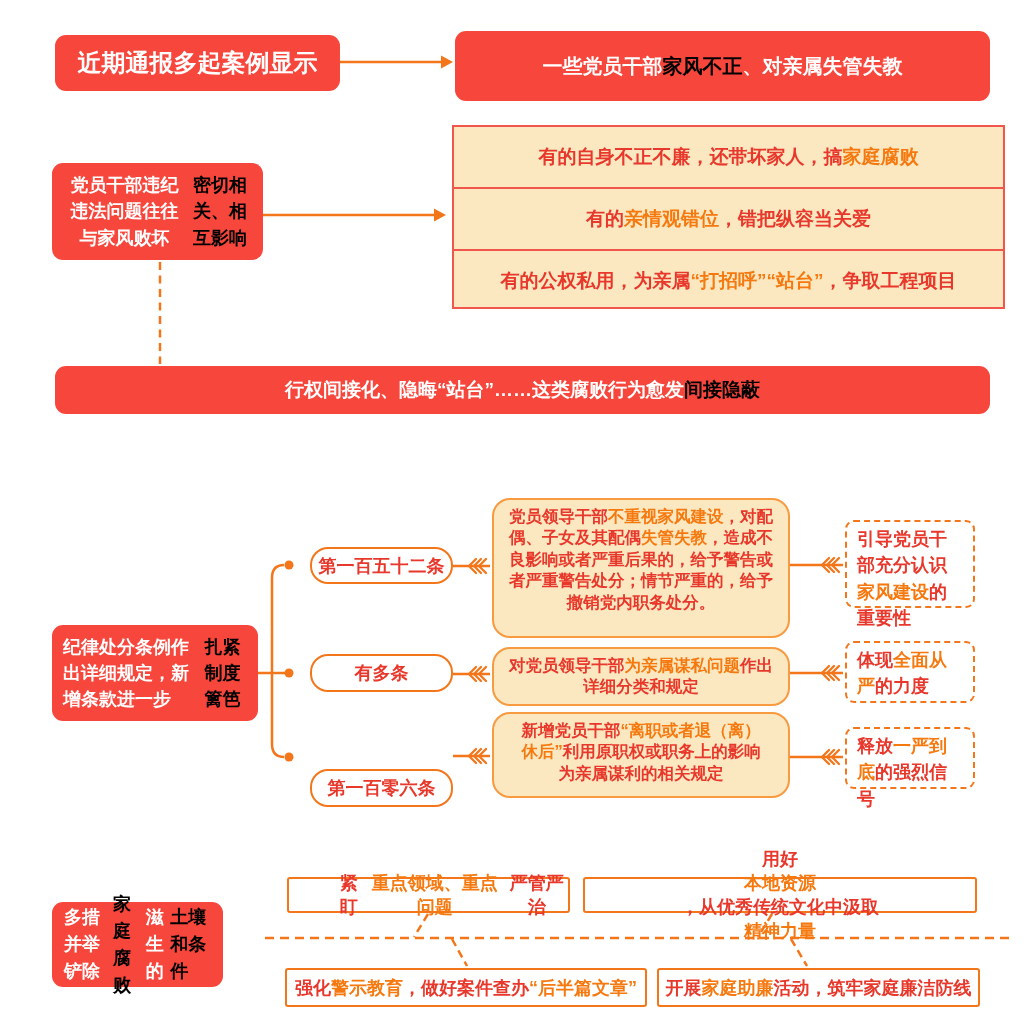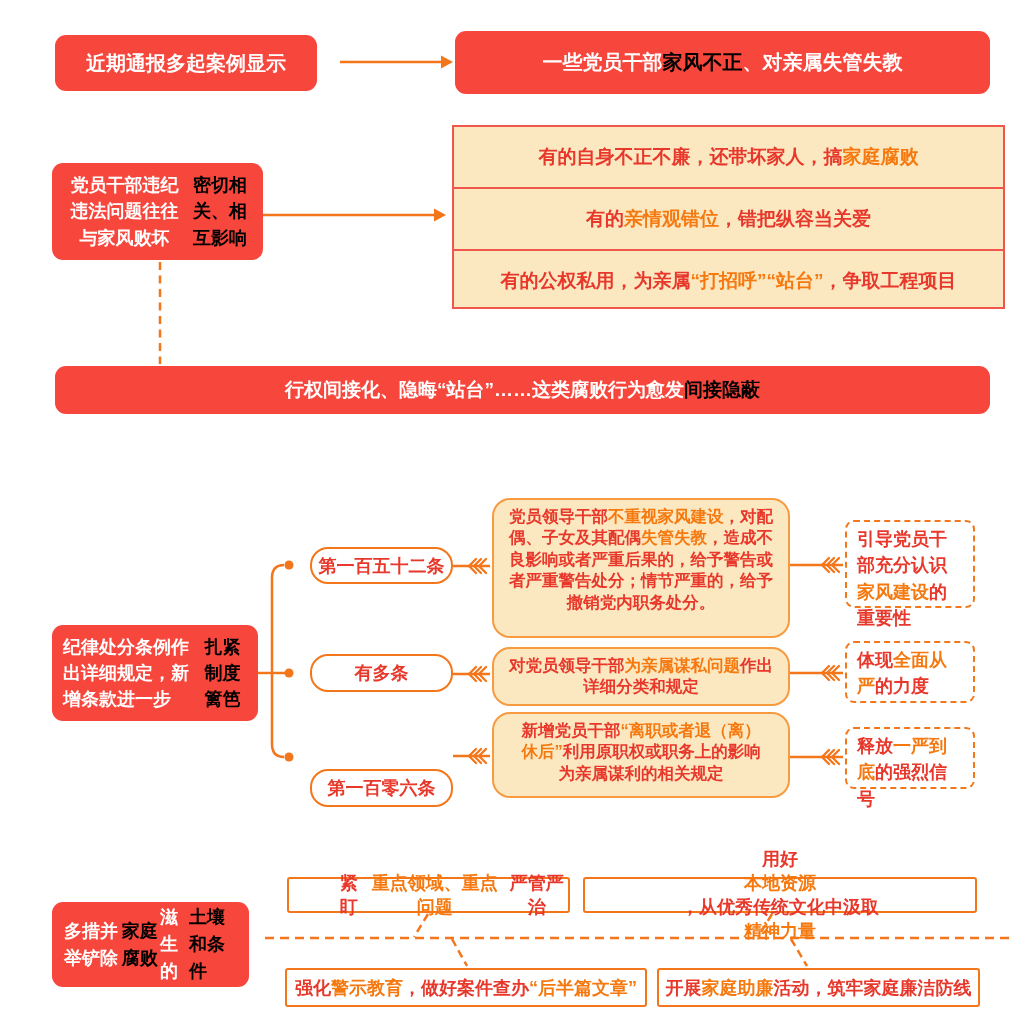--- a/index.html
+++ b/index.html
@@ -15,36 +15,36 @@
   .light{color:#E8382B;}
   .light .hl{color:#F5790F;}
   .panel{background:#FBE8C1;border:2px solid #F0564C;display:block;padding:0;}
   .panel-row{display:flex;align-items:center;justify-content:center;height:60px;text-align:center;}
   .panel-row + .panel-row{border-top:2px solid #F0564C;}
   .labelbox{background:#ffffff;border:2.5px solid #F4761A;border-radius:18px;text-align:center;}
   .cream{background:#FBE8C1;border:2px solid #F79A40;border-radius:18px;display:block;text-align:center;}
   .dashedbox{background:#ffffff;border:2.5px dashed #F4761A;border-radius:9px;display:block;text-align:left;}
   .outline{background:#ffffff;border:2.5px solid #F4761A;border-radius:3px;text-align:center;}
 
-  #boxA{left:55px;top:35px;width:262px;height:56px;font-size:20px;}
-  #boxB{left:455px;top:31px;width:535px;height:63px;font-size:20px;}
+  #boxA{left:55px;top:35px;width:285px;height:56px;font-size:24px;}
+  #boxB{left:455px;top:31px;width:535px;height:70px;font-size:20px;}
   #boxC{left:52px;top:163px;width:211px;height:97px;font-size:18px;line-height:1.45;padding:0 10px;}
   #panelD{left:452px;top:125px;width:553px;height:184px;font-size:19px;}
   #boxE{left:55px;top:366px;width:935px;height:48px;font-size:19px;}
   #boxF{left:52px;top:625px;width:206px;height:96px;font-size:18px;line-height:1.45;padding:0 11px;text-align:left;justify-content:flex-start;}
   #labelL1{left:310px;top:547px;width:143px;height:37px;font-size:18px;}
   #labelL2{left:310px;top:654px;width:143px;height:38px;font-size:18px;}
   #labelL3{left:310px;top:737px;width:143px;height:38px;font-size:18px;margin-top:32px;}
   #creamM1{left:492px;top:498px;width:298px;height:140px;font-size:16.5px;line-height:1.3;padding:6px 10px;}
   #creamM2{left:492px;top:647px;width:298px;height:59px;font-size:16.5px;line-height:1.3;padding:6px 10px;}
   #creamM3{left:492px;top:712px;width:298px;height:86px;font-size:16.5px;line-height:1.3;padding:6px 22px;}
   #dashR1{left:845px;top:520px;width:130px;height:88px;font-size:18px;line-height:1.47;padding:4px 10px;}
   #dashR2{left:845px;top:641px;width:130px;height:62px;font-size:18px;line-height:1.47;padding:4px 10px;}
   #dashR3{left:845px;top:727px;width:130px;height:62px;font-size:18px;line-height:1.47;padding:4px 10px;}
-  #boxG{left:52px;top:902px;width:197px;height:85px;font-size:18px;line-height:1.5;padding:0 12px;text-align:left;justify-content:flex-start;}
+  #boxG{left:52px;top:902px;width:171px;height:85px;font-size:18px;line-height:1.5;padding:0 12px;text-align:left;justify-content:flex-start;}
   #outH1{left:287px;top:877px;width:283px;height:36px;font-size:18px;padding-left:44px;}
   #outH2{left:583px;top:877px;width:394px;height:36px;font-size:18px;flex-direction:column;}
   #outH3{left:285px;top:968px;width:362px;height:39px;font-size:18px;}
   #outH4{left:657px;top:968px;width:323px;height:39px;font-size:18px;}
 </style>
 </head>
 <body>
 
 <div class="canvas">
 

